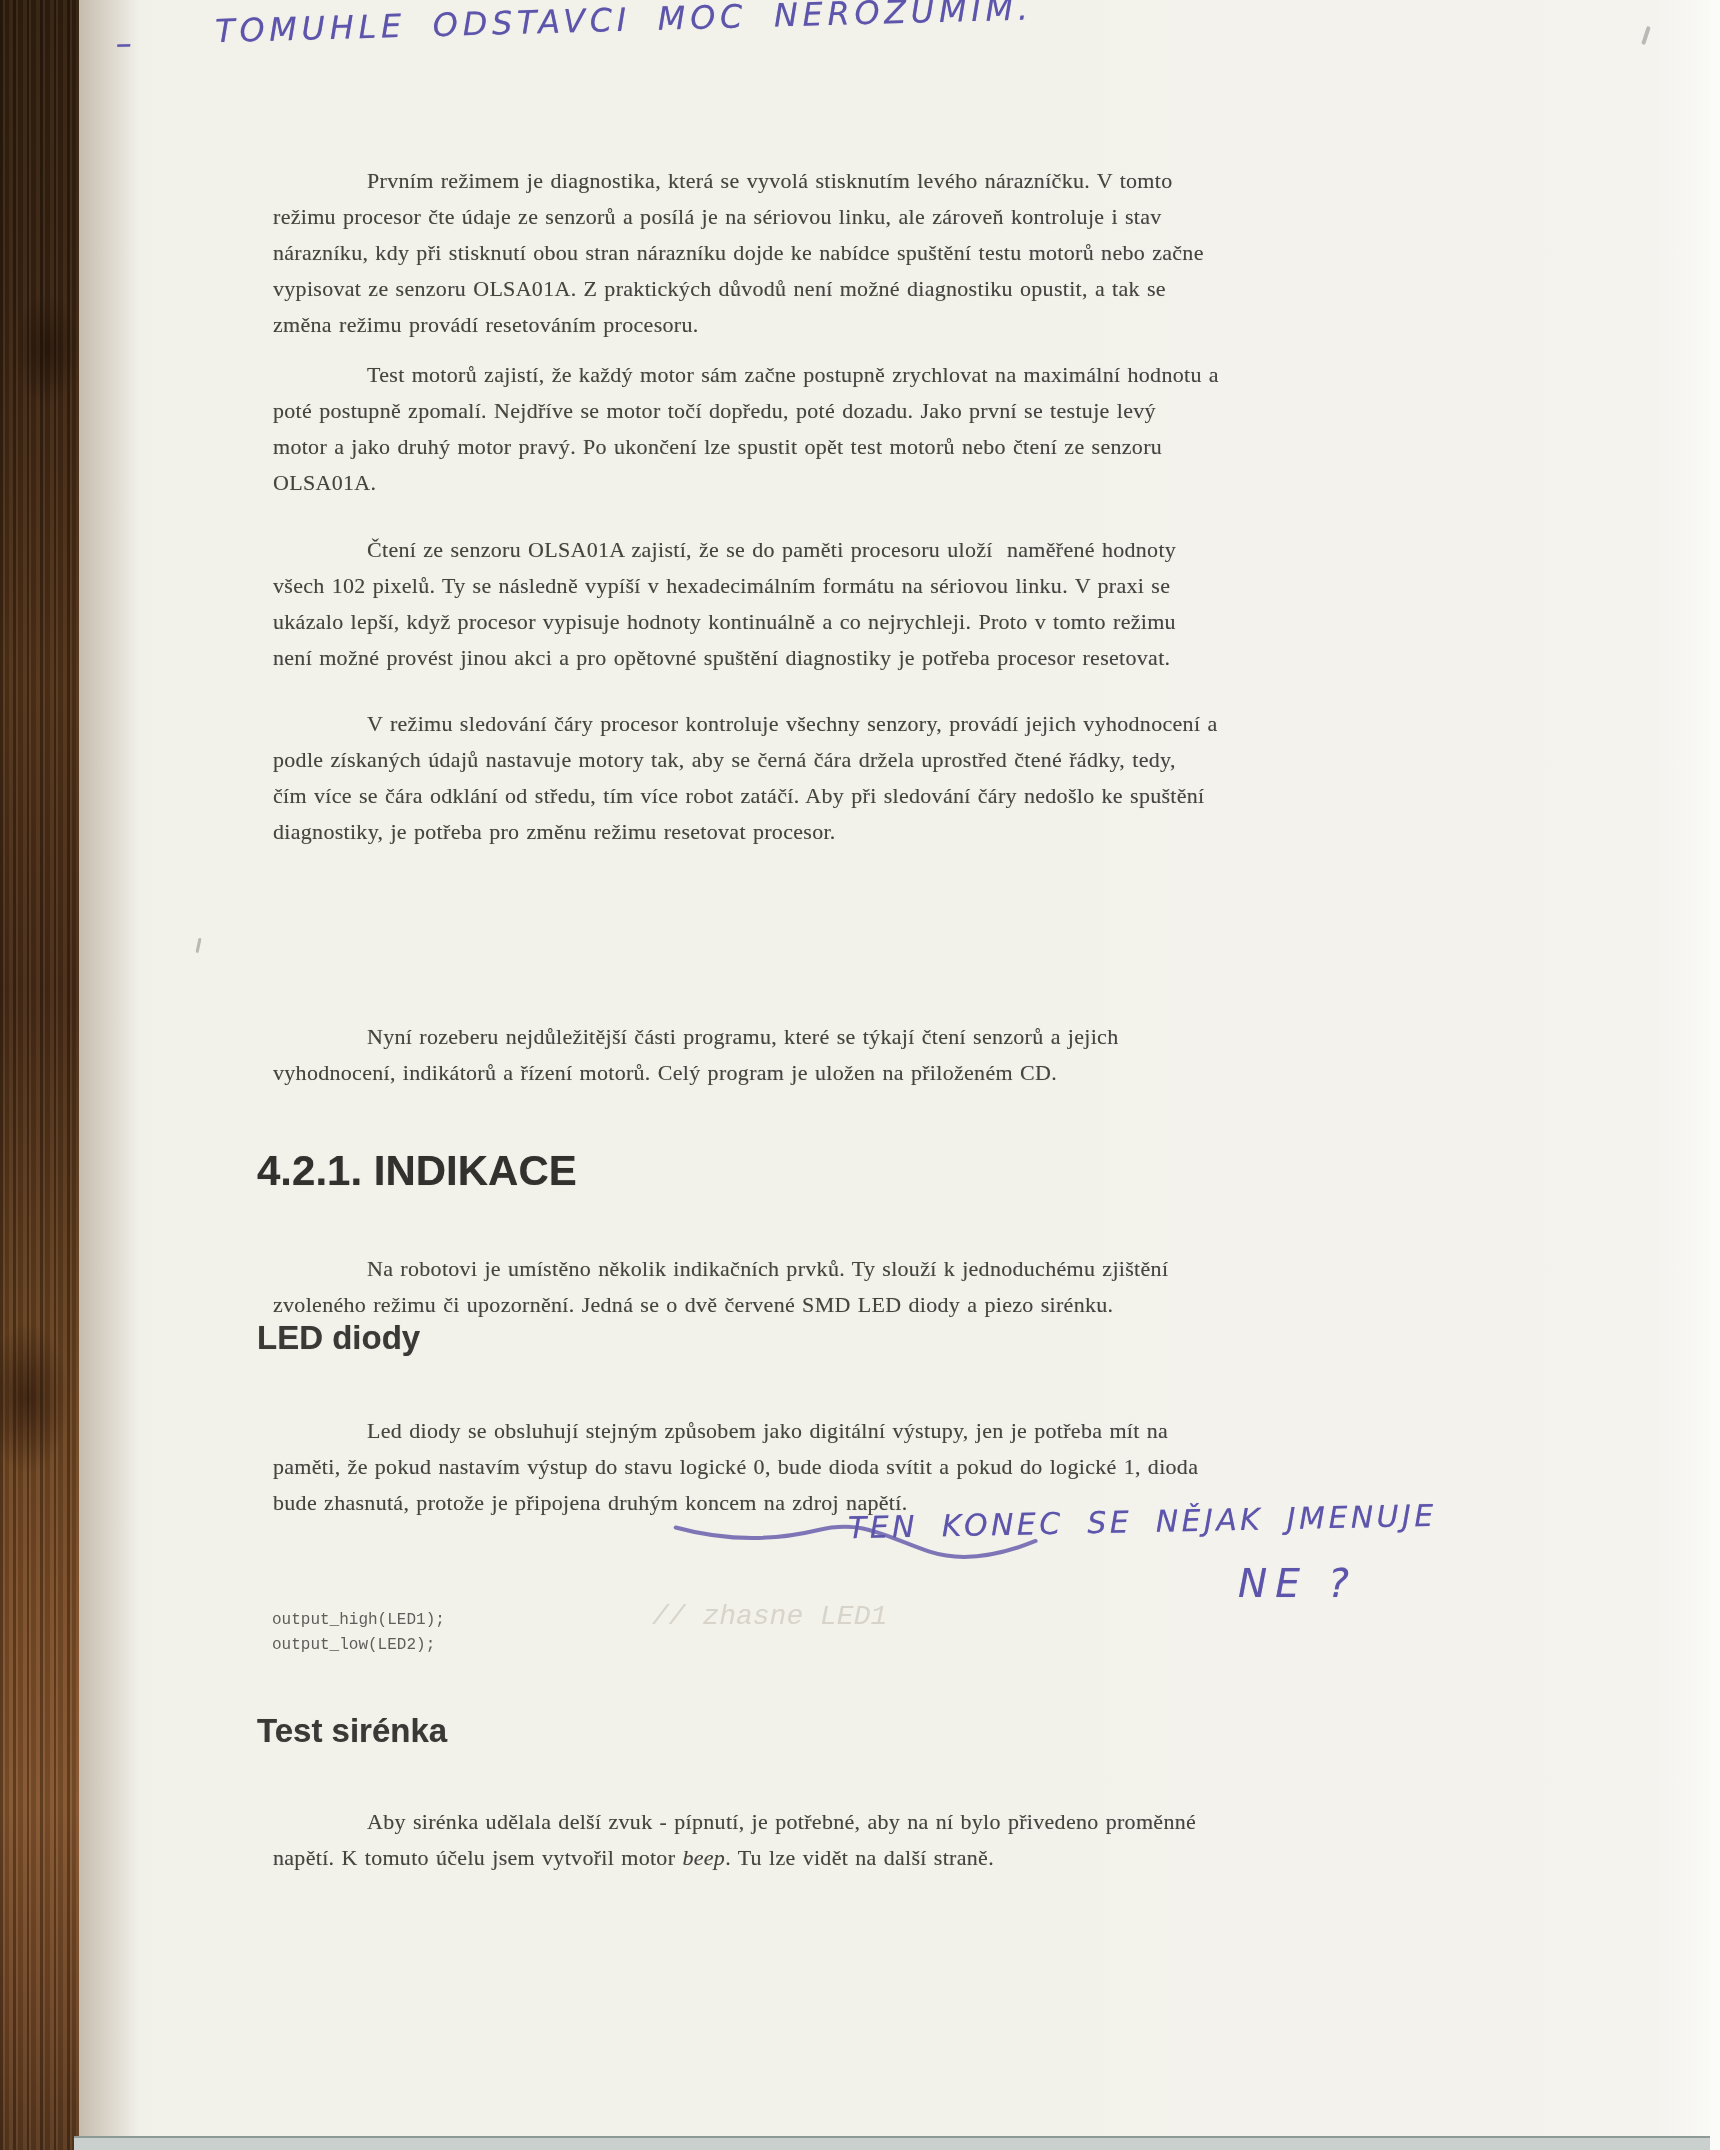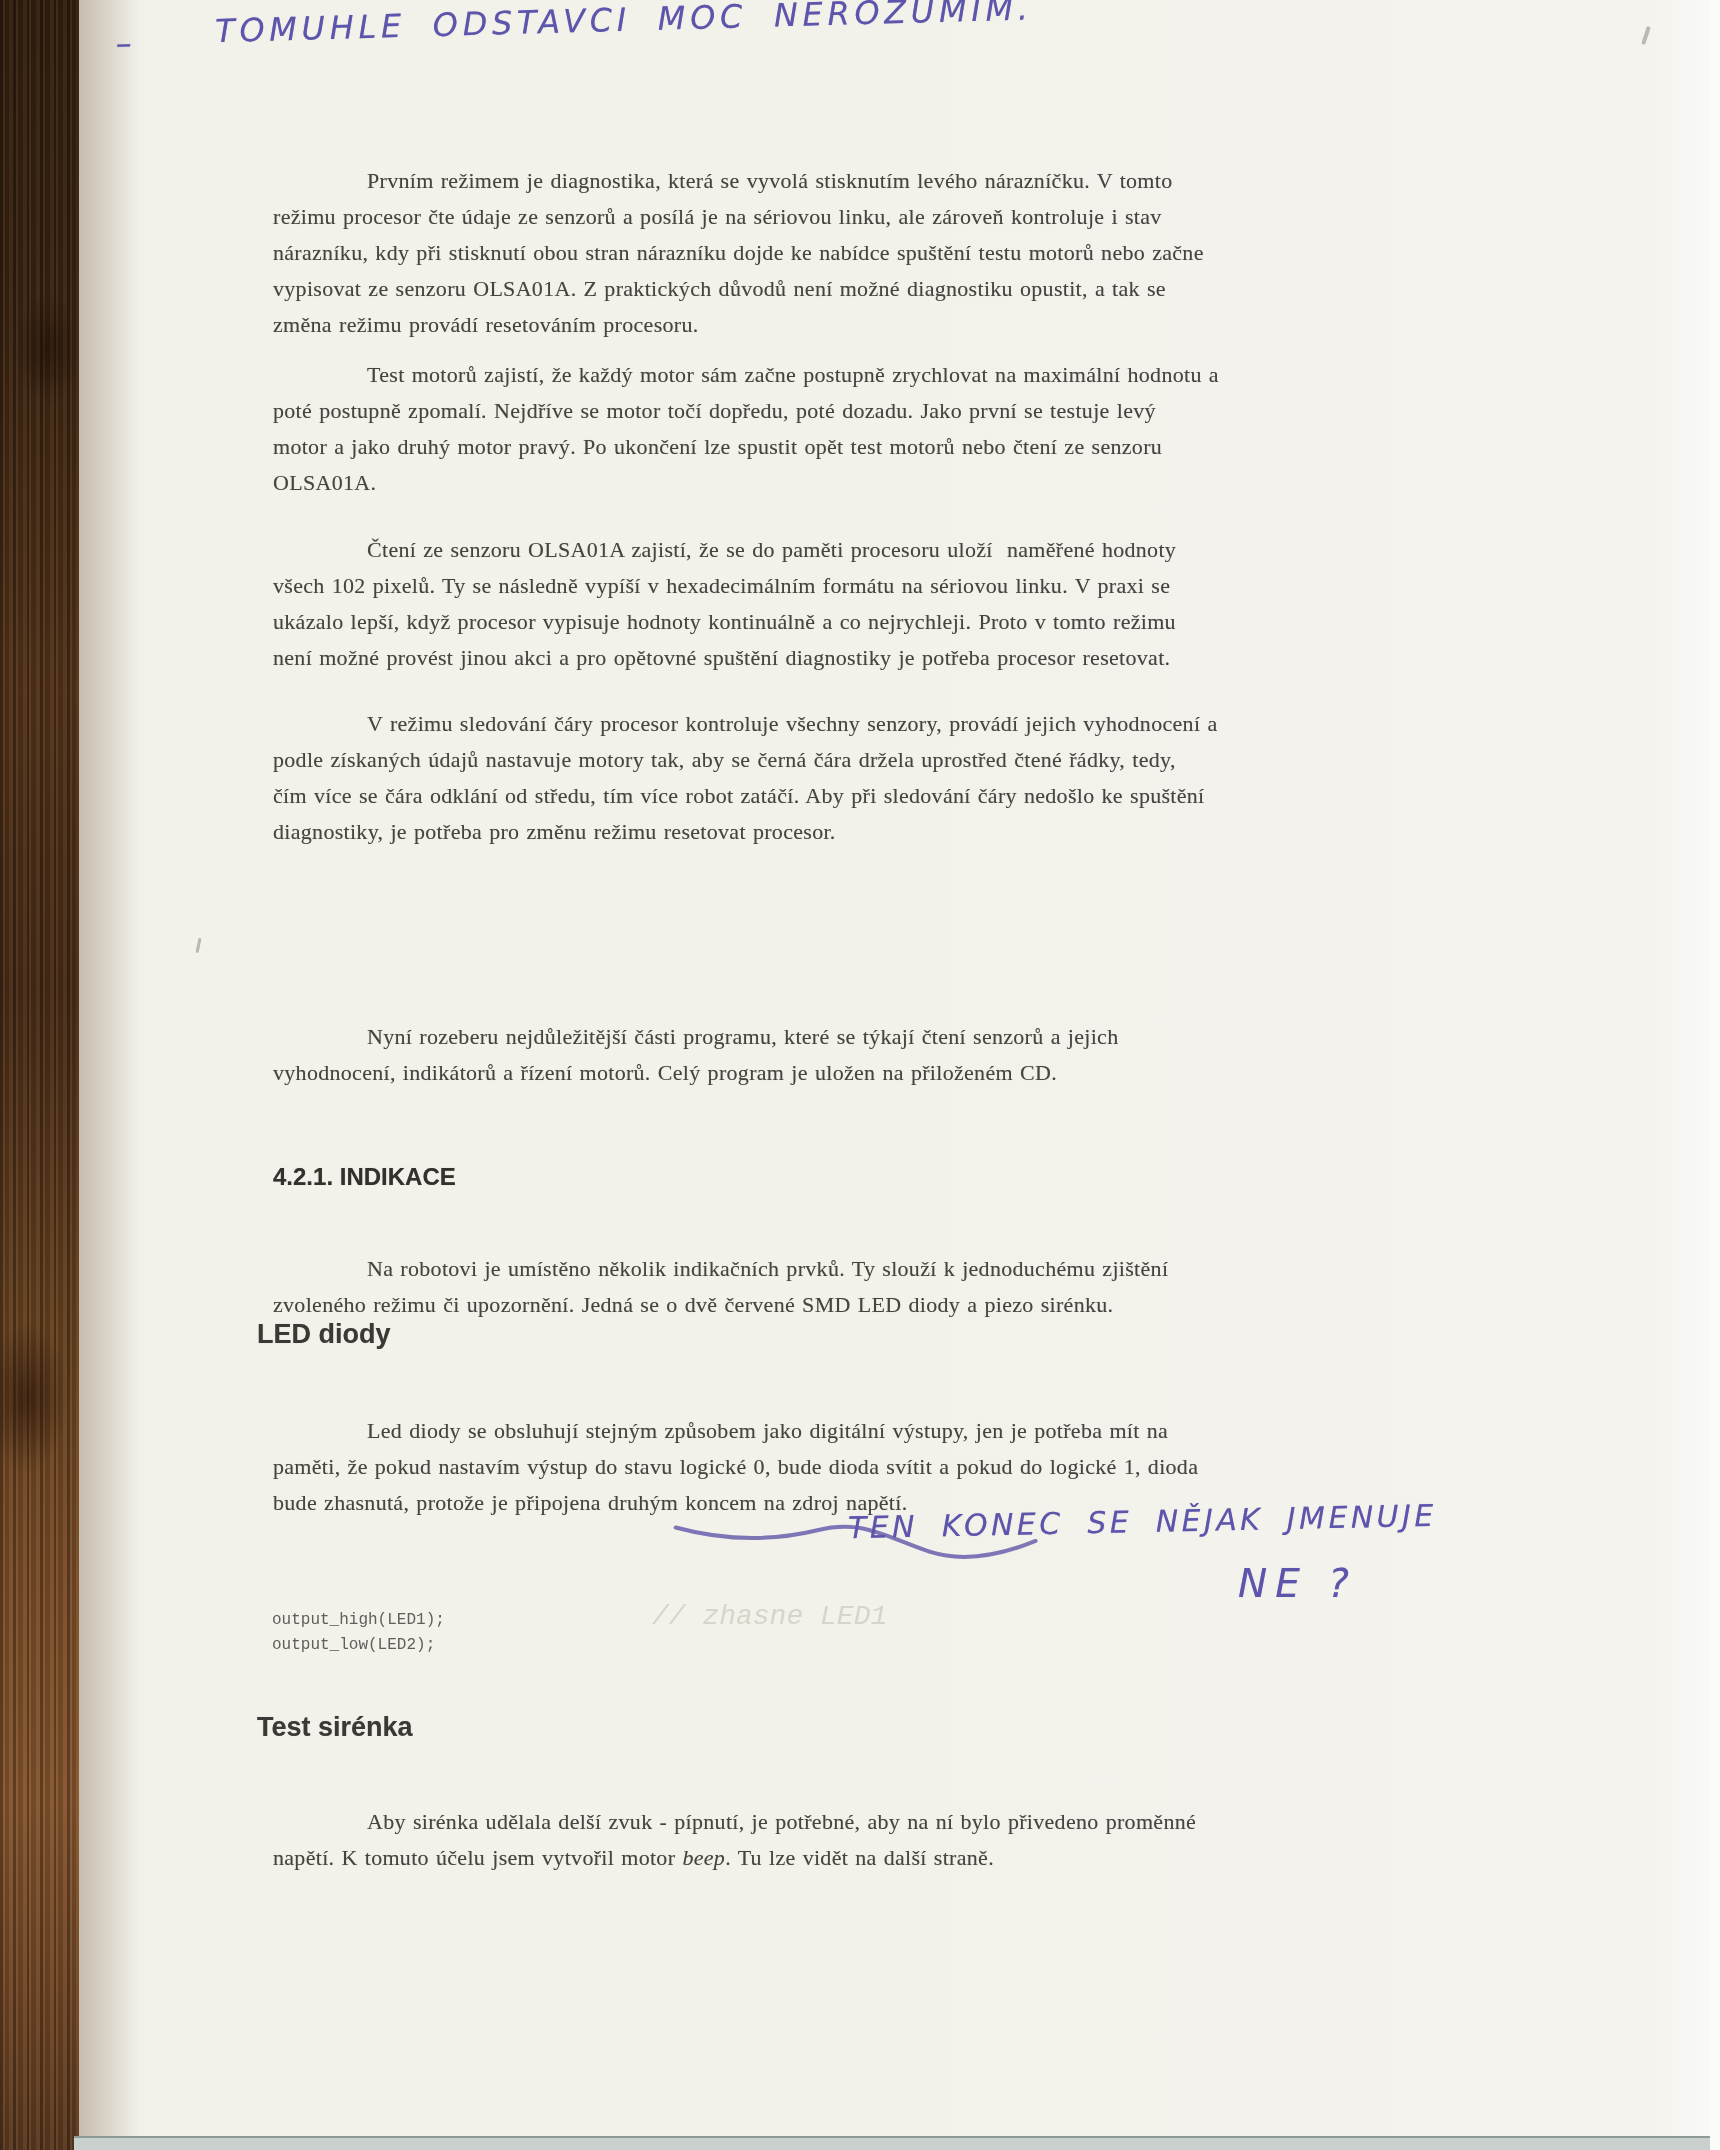--- a/index.html
+++ b/index.html
@@ -29,27 +29,27 @@
     font-size:22px;line-height:36px;letter-spacing:0.3px;word-spacing:1.3px;
     white-space:pre;color:#474440;text-shadow:0 0 0.7px rgba(70,64,58,.35);
   }
   .indent{text-indent:94px;}
   h2.sec{
     position:absolute;left:257px;margin:0;
     font-family:"Liberation Sans",sans-serif;font-weight:bold;font-size:43px;
     color:#2f2d2a;letter-spacing:0.7px;text-shadow:0 0 0.7px rgba(40,38,35,.5);
   }
   h3.subsec{
-    position:absolute;left:257px;margin:16px;
-    font-family:"Liberation Sans",sans-serif;font-weight:bold;font-size:24px;
+    position:absolute;left:257px;margin:0;
+    font-family:"Liberation Sans",sans-serif;font-weight:bold;font-size:42px;
     color:#33312e;text-shadow:0 0 0.7px rgba(40,38,35,.45);
   }
   .sublabel{
     position:absolute;left:257px;margin:0;
-    font-family:"Liberation Sans",sans-serif;font-weight:bold;font-size:27px;
+    font-family:"Liberation Sans",sans-serif;font-weight:bold;font-size:33px;
     color:#3b3936;text-shadow:0 0 0.7px rgba(40,38,35,.4);
   }
   
   .code{position:absolute;left:272px;top:1601px;width:941px;}
   .code-row{display:grid;grid-template-columns:380px 1fr;height:35px;align-items:baseline;}
   .code-text{font-family:"Liberation Mono","DejaVu Sans Mono",monospace;font-size:16px;color:#5f5e5a;}
   .code-comment{font-family:Liberation Mono, monospace;font-size:28px;font-style:italic;color:#d8d4c9;}
 
   
   .hw-note{

